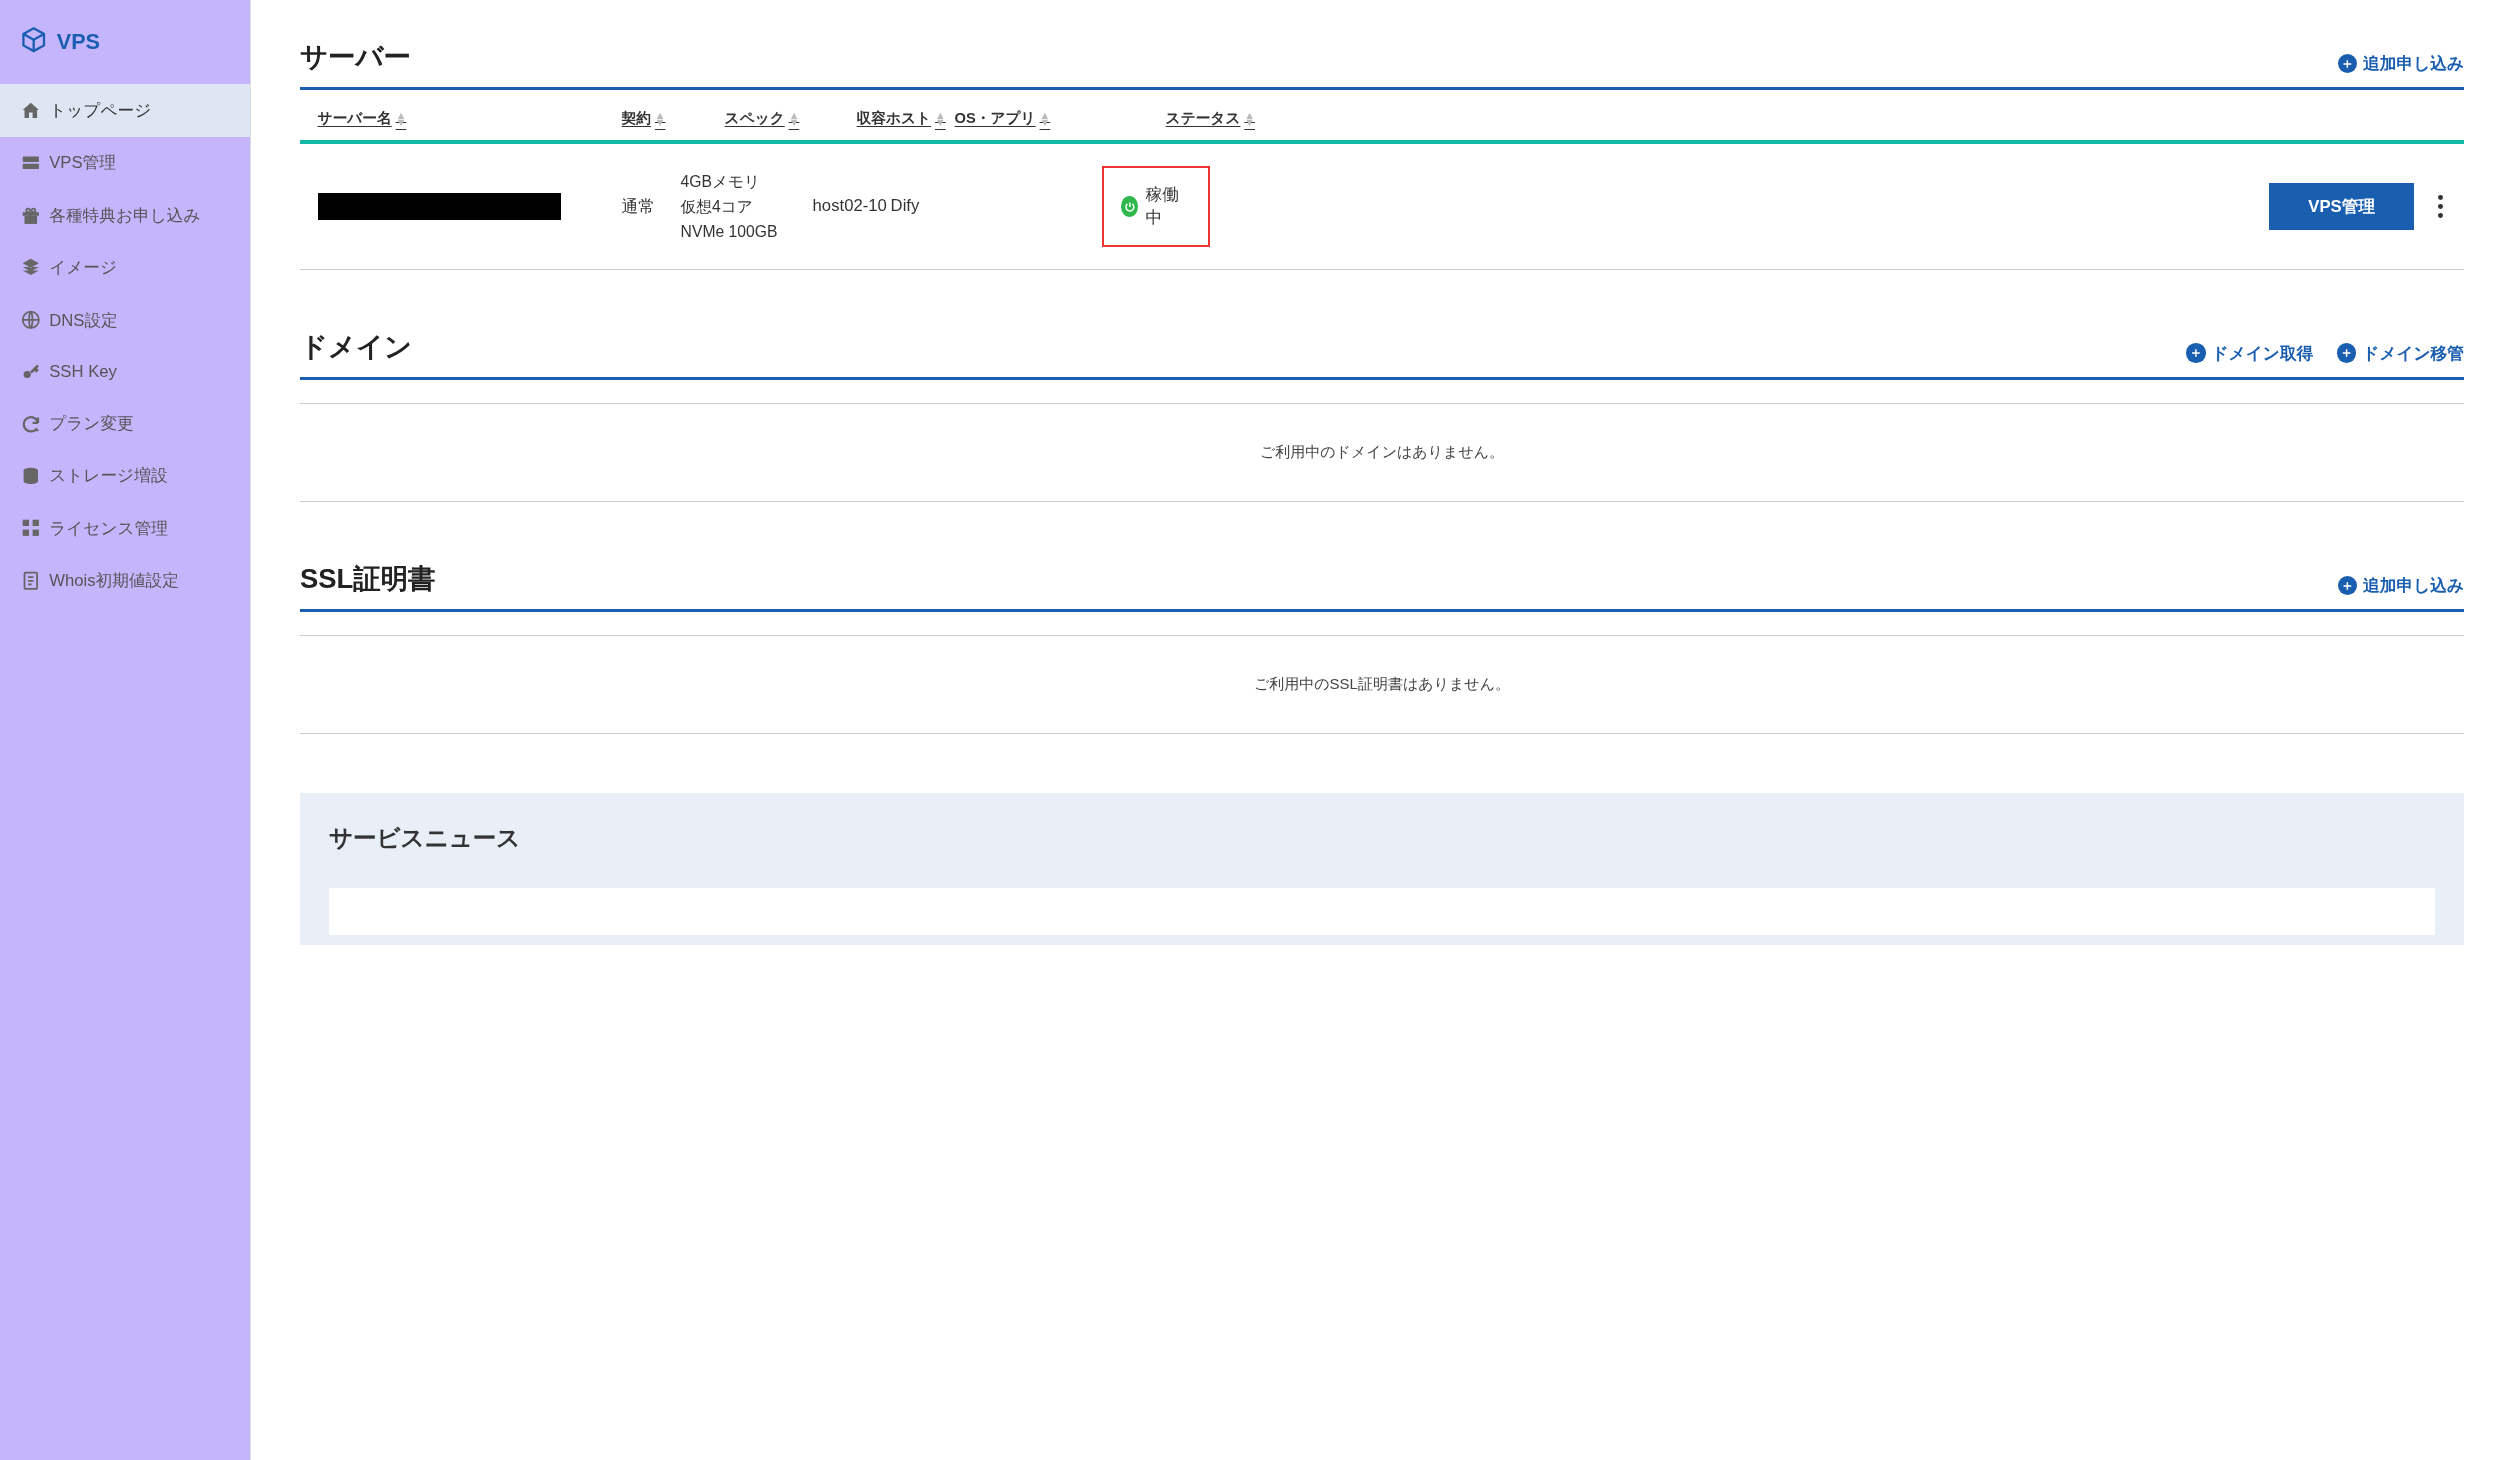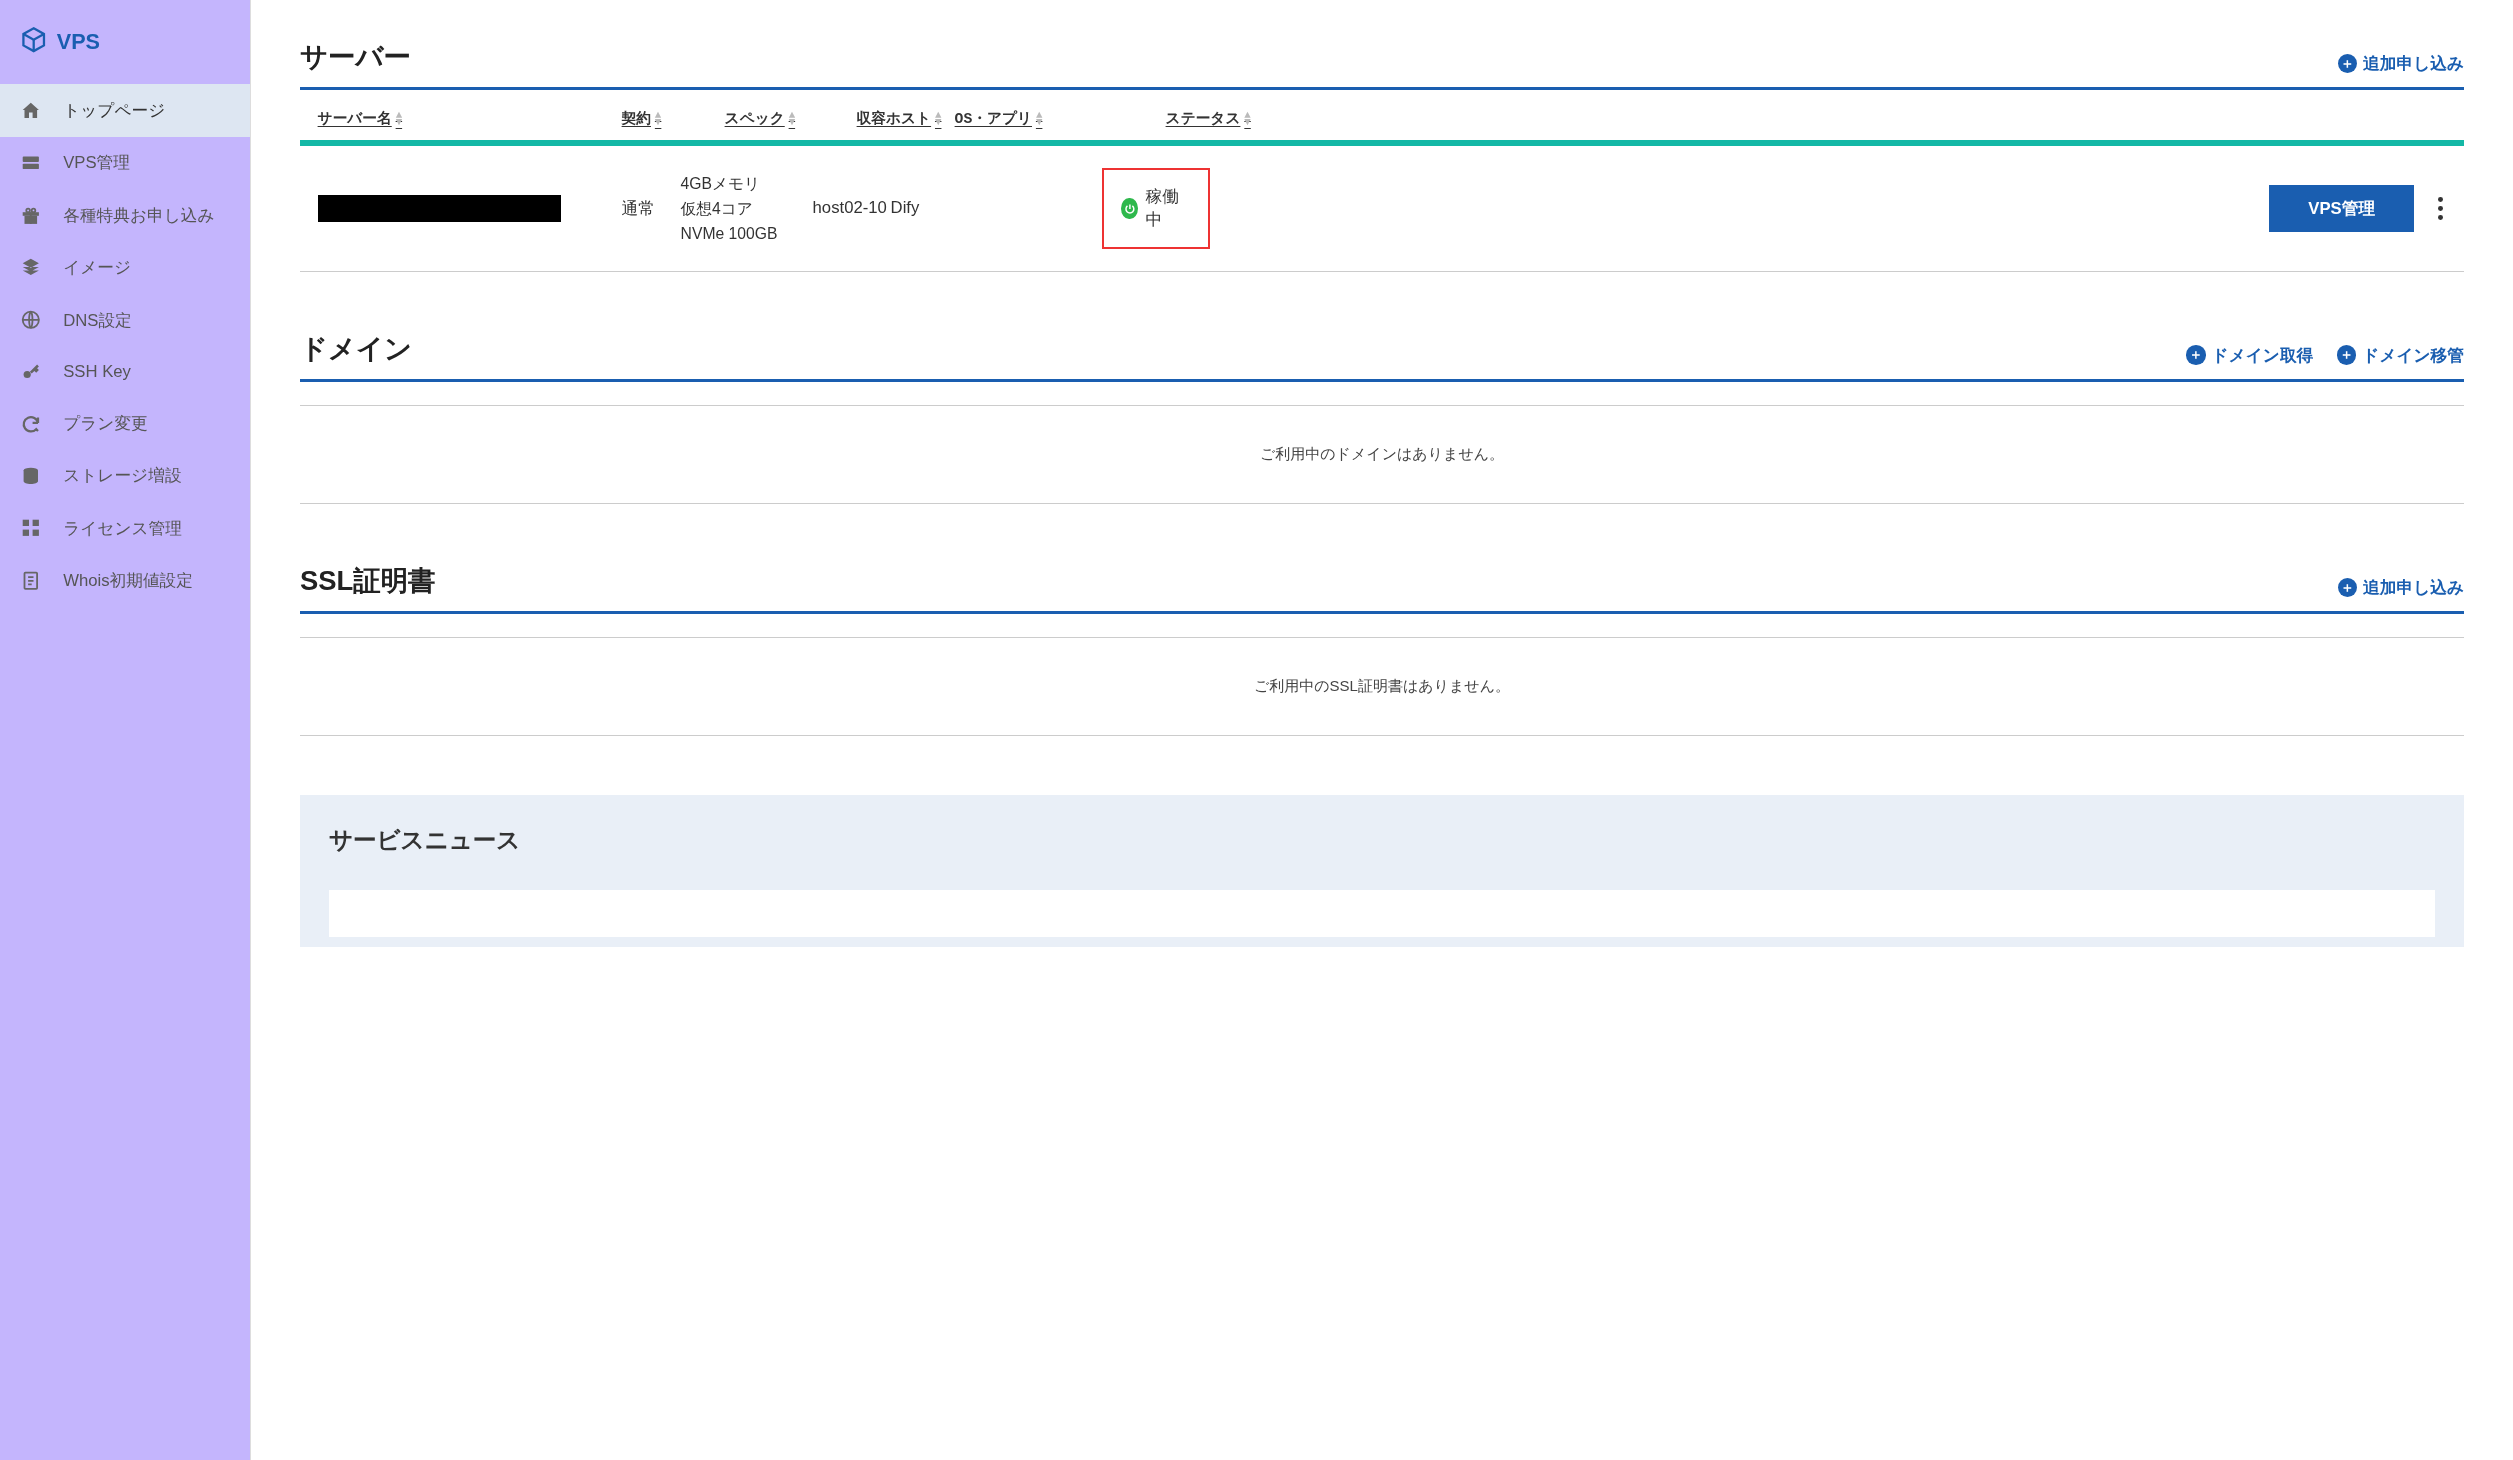--- a/index.html
+++ b/index.html
@@ -25,21 +25,21 @@
   font-size: 21.6px;
   font-weight: 700;
   color: #1a5eb0;
   gap: 9.8px;
 }
 .sidebar-brand svg { width: 27.4px; height: 27.4px; }
 .sidebar-nav { list-style: none; }
 .sidebar-nav li {
   display: flex;
   align-items: center;
-  gap: 22px;
+  gap: 8px;
   padding: 14.7px 19.6px;
   font-size: 16.7px;
   color: #555;
   cursor: pointer;
 }
 .sidebar-nav li.active { background: #dde6f2; color: #333; }
 .sidebar-nav li .nav-icon {
   width: 21.6px;
   height: 21.6px;
   display: inline-flex;
@@ -94,25 +94,24 @@
   font-size: 13.7px;
   font-weight: 700;
   line-height: 1;
 }
 
 
 .table-wrap { }
 .thead-row {
   display: flex;
   padding: 19.6px 17.6px 11.8px;
-  border-bottom: 6px solid #14b8a6;
+  border-bottom: 4px solid #14b8a6;
   font-size: 14.7px;
   color: #333;
   font-weight: 700;
-  font-family: Liberation Mono, monospace;
 }
 .th {
   display: inline-flex;
   align-items: center;
   gap: 3.9px;
   text-decoration: underline;
   text-underline-offset: 2.9px;
   cursor: pointer;
 }
 .th .sort {

